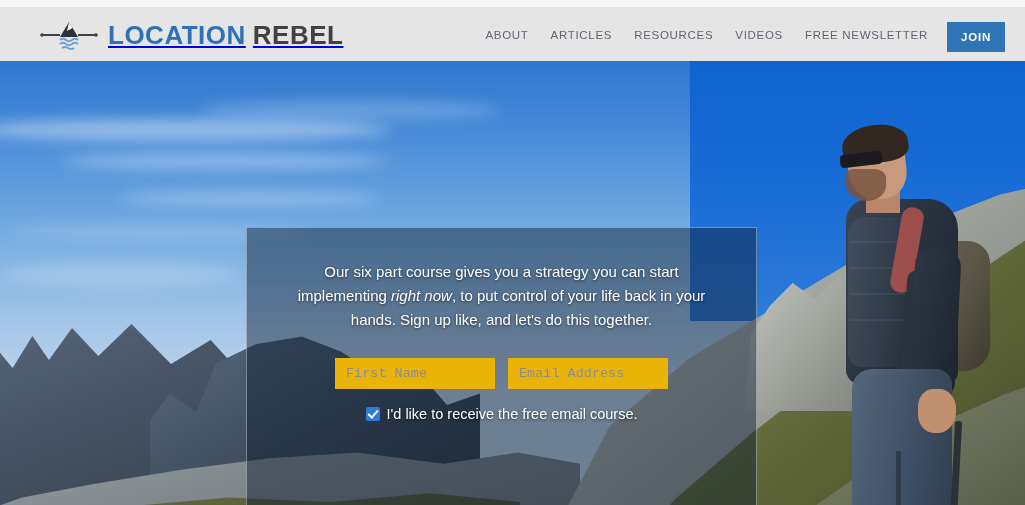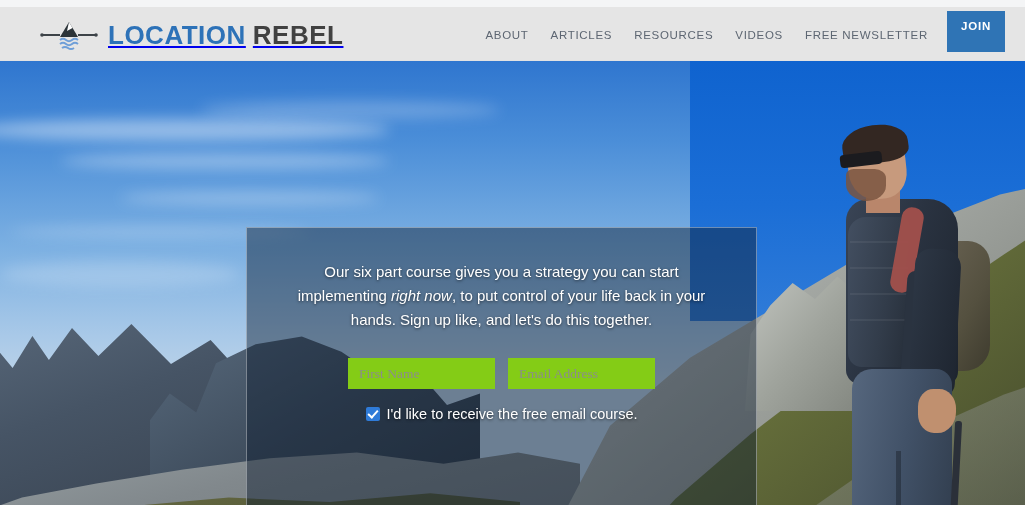--- a/index.html
+++ b/index.html
@@ -77,21 +77,21 @@
     white-space: nowrap;
     line-height: 34px;
   }
   .nav-join {
     background: #2f74b5;
     color: #ffffff;
     font-size: 11.5px;
     font-weight: bold;
     letter-spacing: 0.8px;
     padding: 0 14px;
-    height: 41px;
+    height: 30px;
     line-height: 30px;
     margin-left: 8px;
     margin-right: 8px;
     text-decoration: none;
     white-space: nowrap;
   }
 
   
   .hero {
     position: absolute;
@@ -310,28 +310,28 @@
   }
   .card-sub em { font-style: italic; }
 
   .form-row {
     margin-top: 26px;
     display: flex;
     justify-content: center;
     gap: 13px;
   }
   .field {
-    width: 147px; height: 31px;
-    background: #84cc16;
+    width: 160px; height: 31px;
+    background: #eab308;
     border: none;
     outline: none;
     padding: 0 11px;
     font-size: 13.5px;
     color: #555555;
-    font-family: Liberation Serif, serif;
+    font-family: Liberation Mono, monospace;
   }
   .field::placeholder { color: #8c8c8c; }
 
   .check-row {
     margin-top: 17px;
     display: flex;
     align-items: center;
     justify-content: center;
     gap: 7px;
   }

